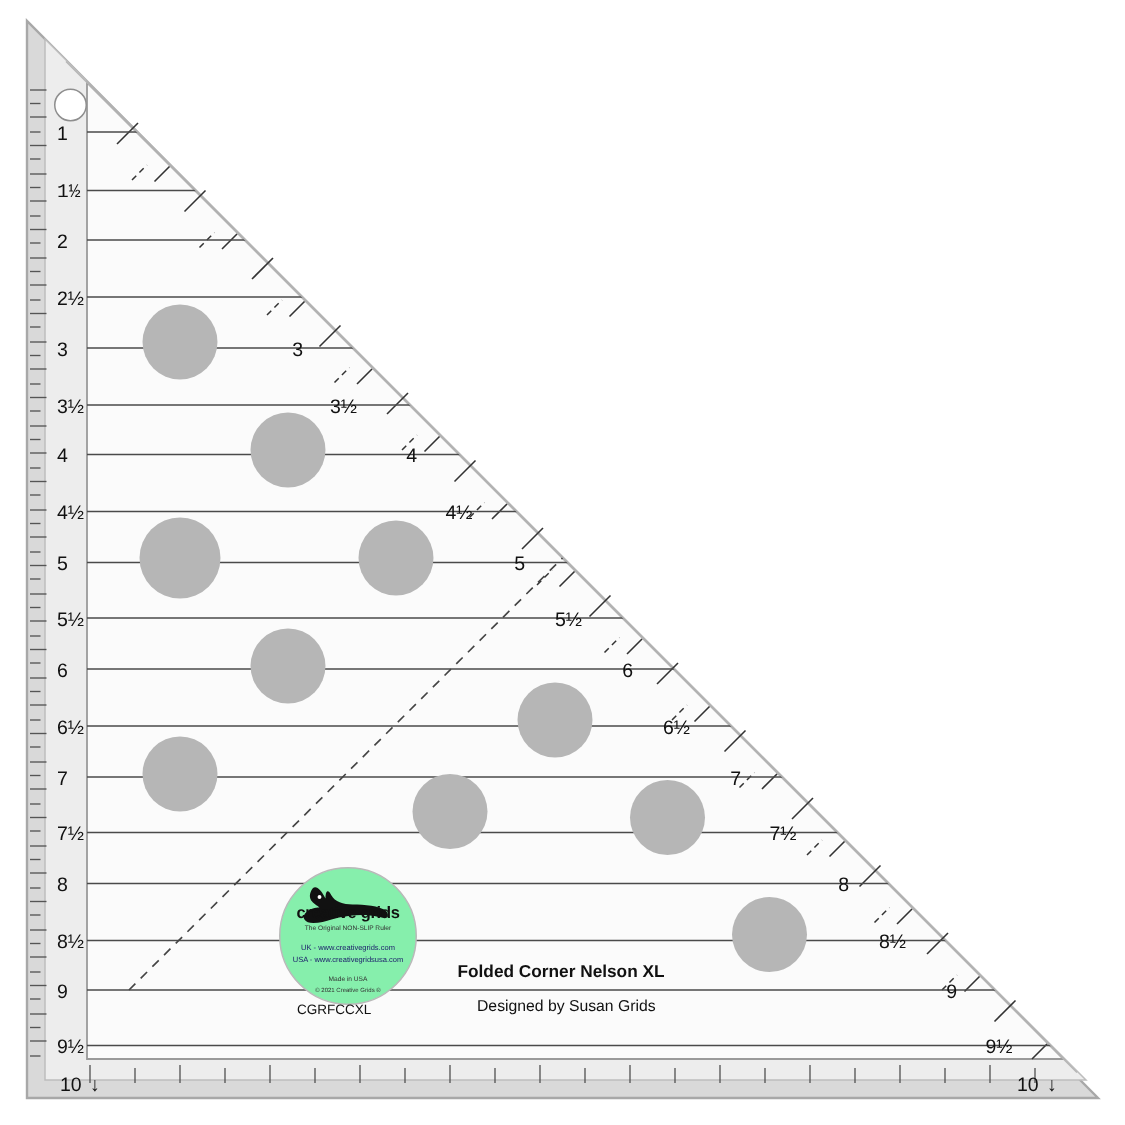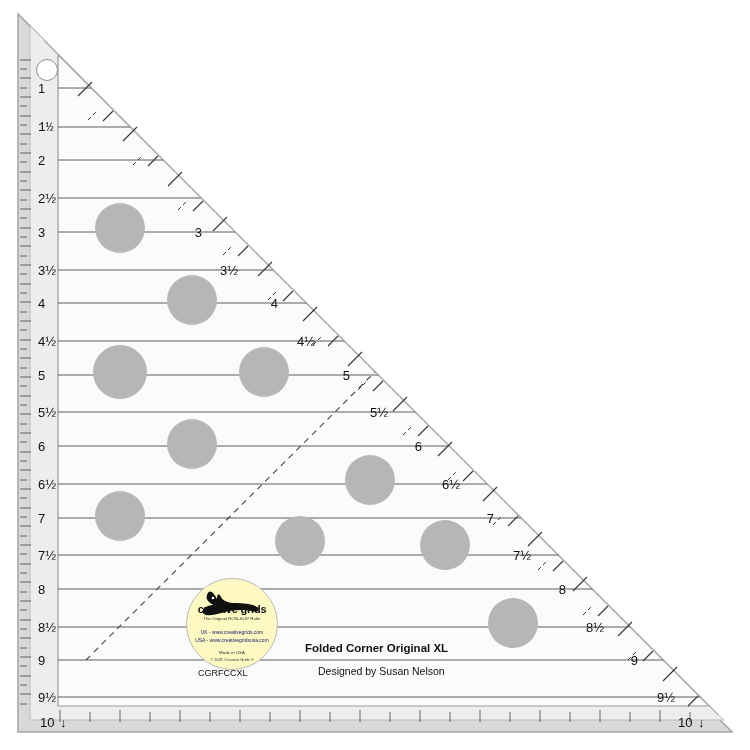--- a/index.html
+++ b/index.html
@@ -42,21 +42,21 @@
   .left-label { text-align: left; }
   .right-label { text-align: right; }
   
   .logo-circle {
     position: absolute;
     left: 186px;
     top: 578px;
     width: 92px;
     height: 92px;
     border-radius: 50%;
-    background: #fef9c3;
+    background: #86efac;
     border: 1px solid #b9b9b9;
     text-align: center;
     box-sizing: border-box;
   }
   .logo-name {
     position: absolute;
     left: 0; right: 0;
     top: 24px;
     font-size: 11px;
     font-weight: bold;
@@ -387,17 +387,17 @@
       <circle cx="26" cy="19" r="1.3" fill="#ffffff"></circle>
     </svg>
     <div class="logo-name">creative grids</div>
     <div class="logo-sub">The Original NON-SLIP Ruler</div>
     <div class="logo-line" style="top:50px;">UK - www.creativegrids.com</div>
     <div class="logo-line" style="top:58px;">USA - www.creativegridsusa.com</div>
     <div class="logo-made">Made in USA</div>
     <div class="logo-copy">© 2021  Creative Grids ®</div>
   </div>
 
-  <div class="product-title">Folded Corner Original XL</div>
-  <div class="designer">Designed by Susan Nelson</div>
+  <div class="product-title">Folded Corner Nelson XL</div>
+  <div class="designer">Designed by Susan Grids</div>
   <div class="sku">CGRFCCXL</div>
 
 </div>
 
 </body></html>

